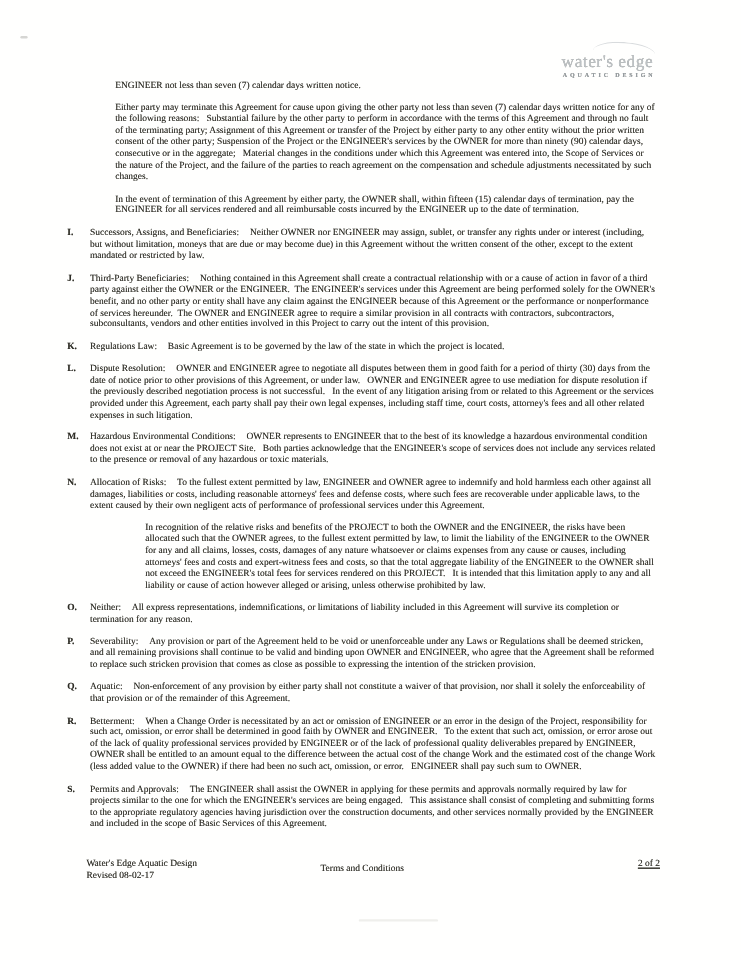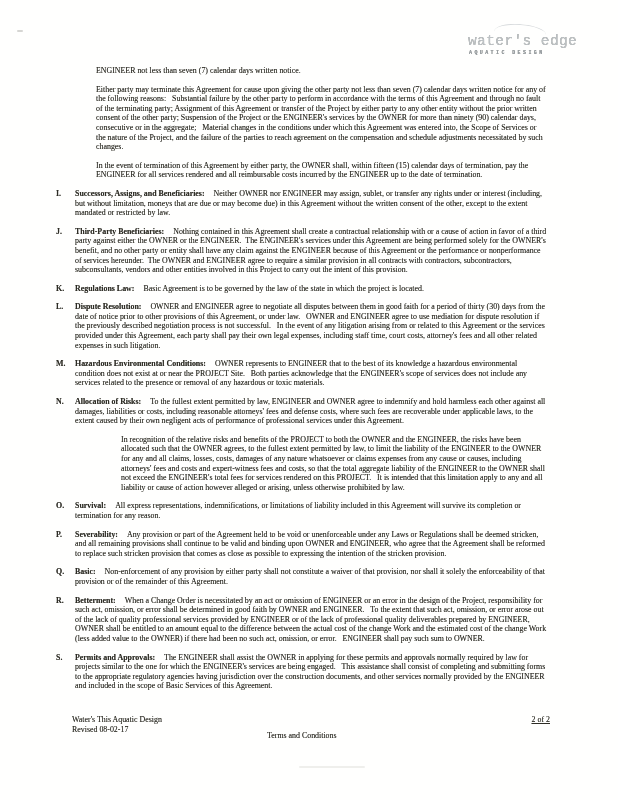--- a/index.html
+++ b/index.html
@@ -12,22 +12,22 @@
     font-family: "Liberation Serif", "DejaVu Serif", serif;
     color: #2e2d26;
     overflow: hidden;
     text-shadow: 0 0 0.35px rgba(46,45,38,0.55);
   }
 
   
   .logo {
     position: absolute;
     left: 468px;
-    top: 34px;
-    font-family: Liberation Mono, monospace;
+    top: 45px;
+    font-family: Liberation Serif, serif;
   }
   .logo-arc {
     position: absolute;
     left: 26px;
     top: -10px;
     width: 52px;
     height: 18px;
     border-top: 1px solid #d8dbdd;
     border-radius: 50%;
     transform: rotate(4deg);
@@ -61,32 +61,32 @@
   .intro {
     margin-left: 40px;
     margin-bottom: 9px;
     white-space: pre-wrap;
   }
   .section { display: flex; margin-bottom: 9px; }
   .s-letter { flex: 0 0 19px; font-weight: 700; }
   .s-body { flex: 1; }
   .s-para { white-space: pre-wrap; }
   .s-para + .s-para { margin-top: 9px; margin-left: 46px; }
-  .s-title { font-weight: 700; margin-right: 9px; }
+  .s-title { font-weight: 400; margin-right: 9px; }
 
   
   .footer {
     position: absolute;
     left: 72px;
     top: 715px;
     width: 478px;
     font-size: 7.9px;
     line-height: 9.8px;
   }
-  .f-center { position: absolute; left: 195px; top: 16px; }
+  .f-center { position: absolute; left: 195px; top: 4px; }
   .f-right  { position: absolute; right: 0; top: 0; text-decoration: underline; }
 
   
   .scan-mark {
     position: absolute; left: 17px; top: 30px;
     width: 6px; height: 1.5px; background: #d6d6d3; border-radius: 1px;
   }
   .scan-smudge {
     position: absolute; left: 299px; top: 766px;
     width: 66px; height: 2px; background: #efefec; border-radius: 2px;
@@ -151,35 +151,35 @@
       <span class="s-letter">N.</span>
       <div class="s-body">
         <p class="s-para"><b class="s-title">Allocation of Risks:</b><span>To the fullest extent permitted by law, ENGINEER and OWNER agree to indemnify and hold harmless each other against all damages, liabilities or costs, including reasonable attorneys' fees and defense costs, where such fees are recoverable under applicable laws, to the extent caused by their own negligent acts of performance of professional services under this Agreement.</span></p>
         <p class="s-para"><span>In recognition of the relative risks and benefits of the PROJECT to both the OWNER and the ENGINEER, the risks have been allocated such that the OWNER agrees, to the fullest extent permitted by law, to limit the liability of the ENGINEER to the OWNER for any and all claims, losses, costs, damages of any nature whatsoever or claims expenses from any cause or causes, including attorneys' fees and costs and expert-witness fees and costs, so that the total aggregate liability of the ENGINEER to the OWNER shall not exceed the ENGINEER's total fees for services rendered on this PROJECT.   It is intended that this limitation apply to any and all liability or cause of action however alleged or arising, unless otherwise prohibited by law.</span></p>
       </div>
     </div>
 
     <div class="section">
       <span class="s-letter">O.</span>
       <div class="s-body">
-        <p class="s-para"><b class="s-title">Survival:</b><span>All express representations, indemnifications, or limitations of liability included in this Agreement will survive its completion or termination for any reason.</span></p>
+        <p class="s-para"><b class="s-title">Neither:</b><span>All express representations, indemnifications, or limitations of liability included in this Agreement will survive its completion or termination for any reason.</span></p>
       </div>
     </div>
 
     <div class="section">
       <span class="s-letter">P.</span>
       <div class="s-body">
         <p class="s-para"><b class="s-title">Severability:</b><span>Any provision or part of the Agreement held to be void or unenforceable under any Laws or Regulations shall be deemed stricken, and all remaining provisions shall continue to be valid and binding upon OWNER and ENGINEER, who agree that the Agreement shall be reformed to replace such stricken provision that comes as close as possible to expressing the intention of the stricken provision.</span></p>
       </div>
     </div>
 
     <div class="section">
       <span class="s-letter">Q.</span>
       <div class="s-body">
-        <p class="s-para"><b class="s-title">Basic:</b><span>Non-enforcement of any provision by either party shall not constitute a waiver of that provision, nor shall it solely the enforceability of that provision or of the remainder of this Agreement.</span></p>
+        <p class="s-para"><b class="s-title">Aquatic:</b><span>Non-enforcement of any provision by either party shall not constitute a waiver of that provision, nor shall it solely the enforceability of that provision or of the remainder of this Agreement.</span></p>
       </div>
     </div>
 
     <div class="section">
       <span class="s-letter">R.</span>
       <div class="s-body">
         <p class="s-para"><b class="s-title">Betterment:</b><span>When a Change Order is necessitated by an act or omission of ENGINEER or an error in the design of the Project, responsibility for such act, omission, or error shall be determined in good faith by OWNER and ENGINEER.   To the extent that such act, omission, or error arose out of the lack of quality professional services provided by ENGINEER or of the lack of professional quality deliverables prepared by ENGINEER, OWNER shall be entitled to an amount equal to the difference between the actual cost of the change Work and the estimated cost of the change Work (less added value to the OWNER) if there had been no such act, omission, or error.   ENGINEER shall pay such sum to OWNER.</span></p>
       </div>
     </div>
 
@@ -187,20 +187,20 @@
       <span class="s-letter">S.</span>
       <div class="s-body">
         <p class="s-para"><b class="s-title">Permits and Approvals:</b><span>The ENGINEER shall assist the OWNER in applying for these permits and approvals normally required by law for projects similar to the one for which the ENGINEER's services are being engaged.   This assistance shall consist of completing and submitting forms to the appropriate regulatory agencies having jurisdiction over the construction documents, and other services normally provided by the ENGINEER and included in the scope of Basic Services of this Agreement.</span></p>
       </div>
     </div>
 
   </div>
 
   <div class="footer">
     <div class="f-left">
-      <div>Water's This Aquatic Design</div>
+      <div>Water's Edge Aquatic Design</div>
       <div>Revised 08-02-17</div>
     </div>
     <div class="f-center">Terms and Conditions</div>
     <div class="f-right">2 of 2</div>
   </div>
 
 </div>
 
 </body></html>

